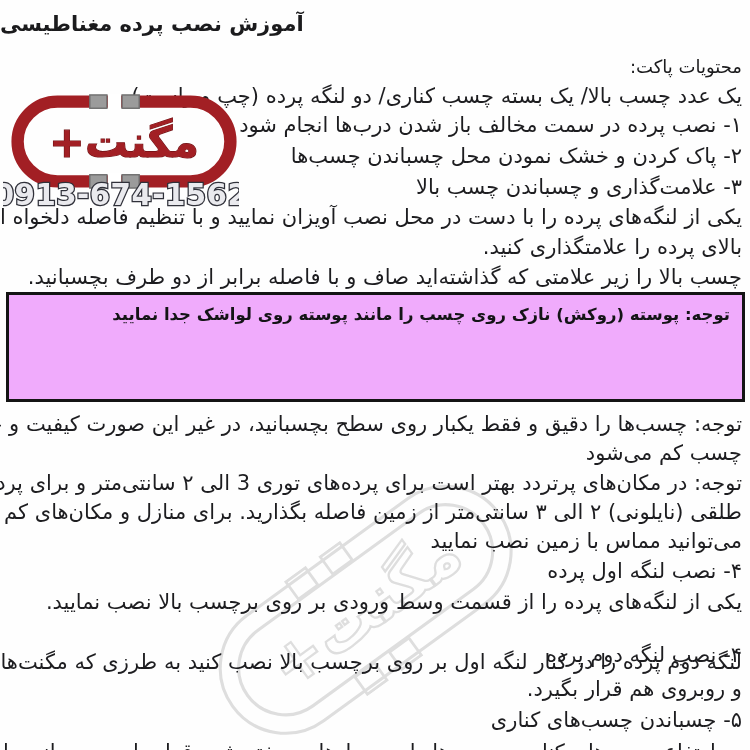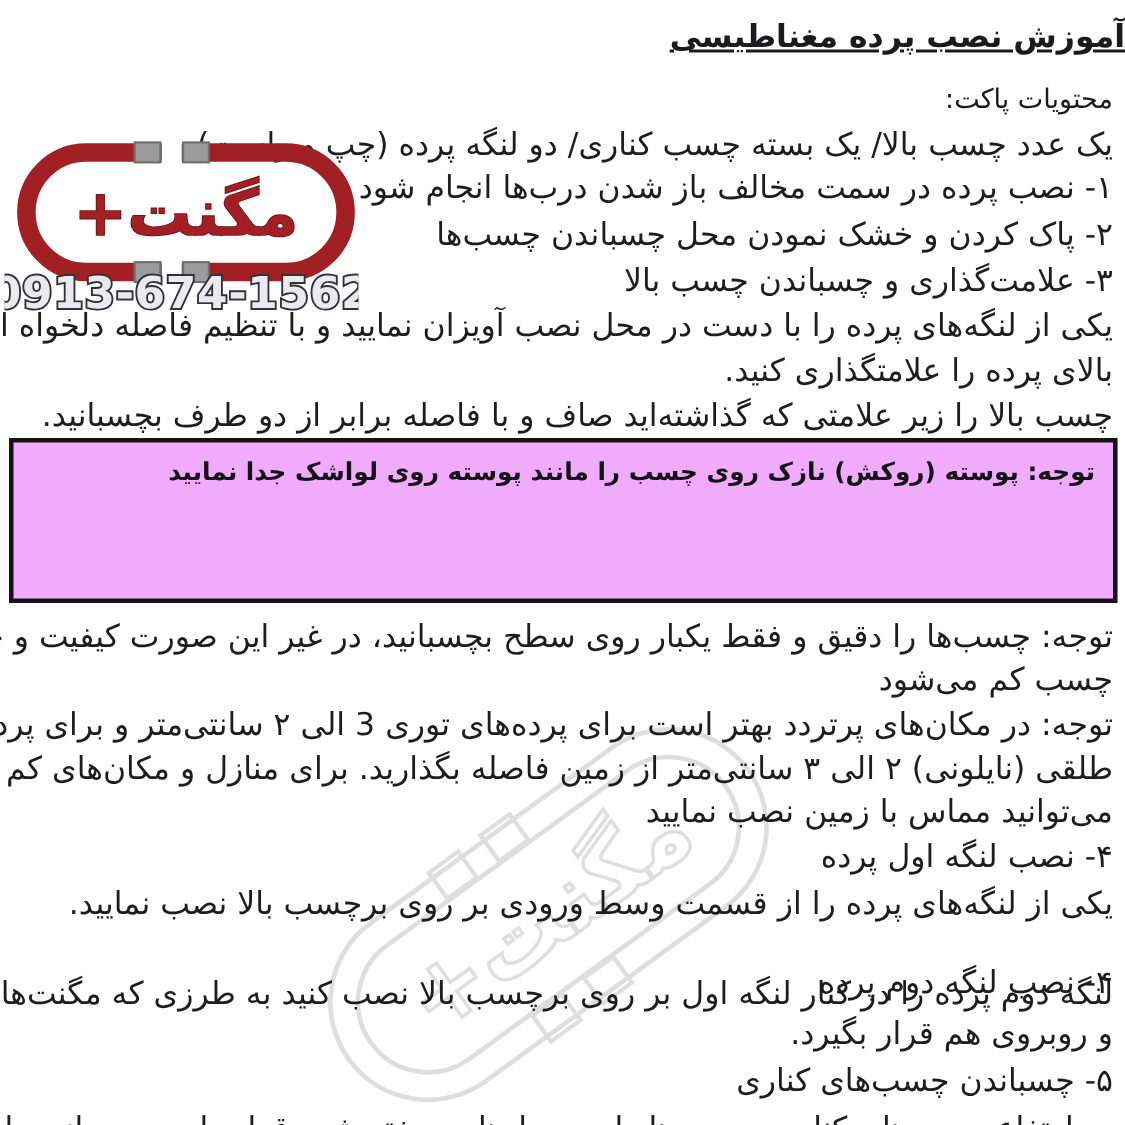--- a/index.html
+++ b/index.html
@@ -1,18 +1,18 @@
 <!DOCTYPE html>
 <html lang="fa" dir="rtl"><head>
 <meta charset="utf-8">
 <style>
   html,body{margin:0;padding:0;}
   body{width:750px;height:750px;background:#ffffff;font-family:"DejaVu Sans",sans-serif;}
   .page{position:relative;width:750px;height:750px;overflow:hidden;background:#fefefe;color:#1b1b1d;direction:rtl;}
-  .title{position:absolute;top:12px;right:0;left:0;text-align:right;font-size:21px;font-weight:bold;margin:0;white-space:nowrap;text-decoration:underline;}
+  .title{position:absolute;top:12px;right:0;left:0;text-align:left;font-size:21px;font-weight:bold;margin:0;white-space:nowrap;}
   .heading{position:absolute;top:56px;right:8px;font-size:18px;font-weight:normal;margin:0;white-space:nowrap;}
   .ln{position:absolute;right:8px;margin:0;font-size:21px;line-height:23px;white-space:nowrap;color:#1d1d20;}
   .notice-box{position:absolute;top:292px;right:5px;left:6px;height:101px;border:3px solid #141414;background:#f0abfc;padding:3px 12px 0 12px;z-index:2;}
   .notice-box p{margin:0;font-size:16.5px;font-weight:bold;line-height:33px;text-align:right;white-space:nowrap;color:#141416;}
   .logo-wrap{position:absolute;top:94px;left:10px;width:228px;z-index:2;}
   .phone-wrap{position:absolute;top:176px;left:3px;width:236px;z-index:2;text-decoration:underline;}
   .watermark{position:absolute;top:538px;left:198px;width:340px;height:150px;transform:rotate(-36deg);transform-origin:50% 50%;z-index:0;opacity:0.85;}
   .txt-layer{position:relative;z-index:1;}
   svg{display:block;}
 </style>

